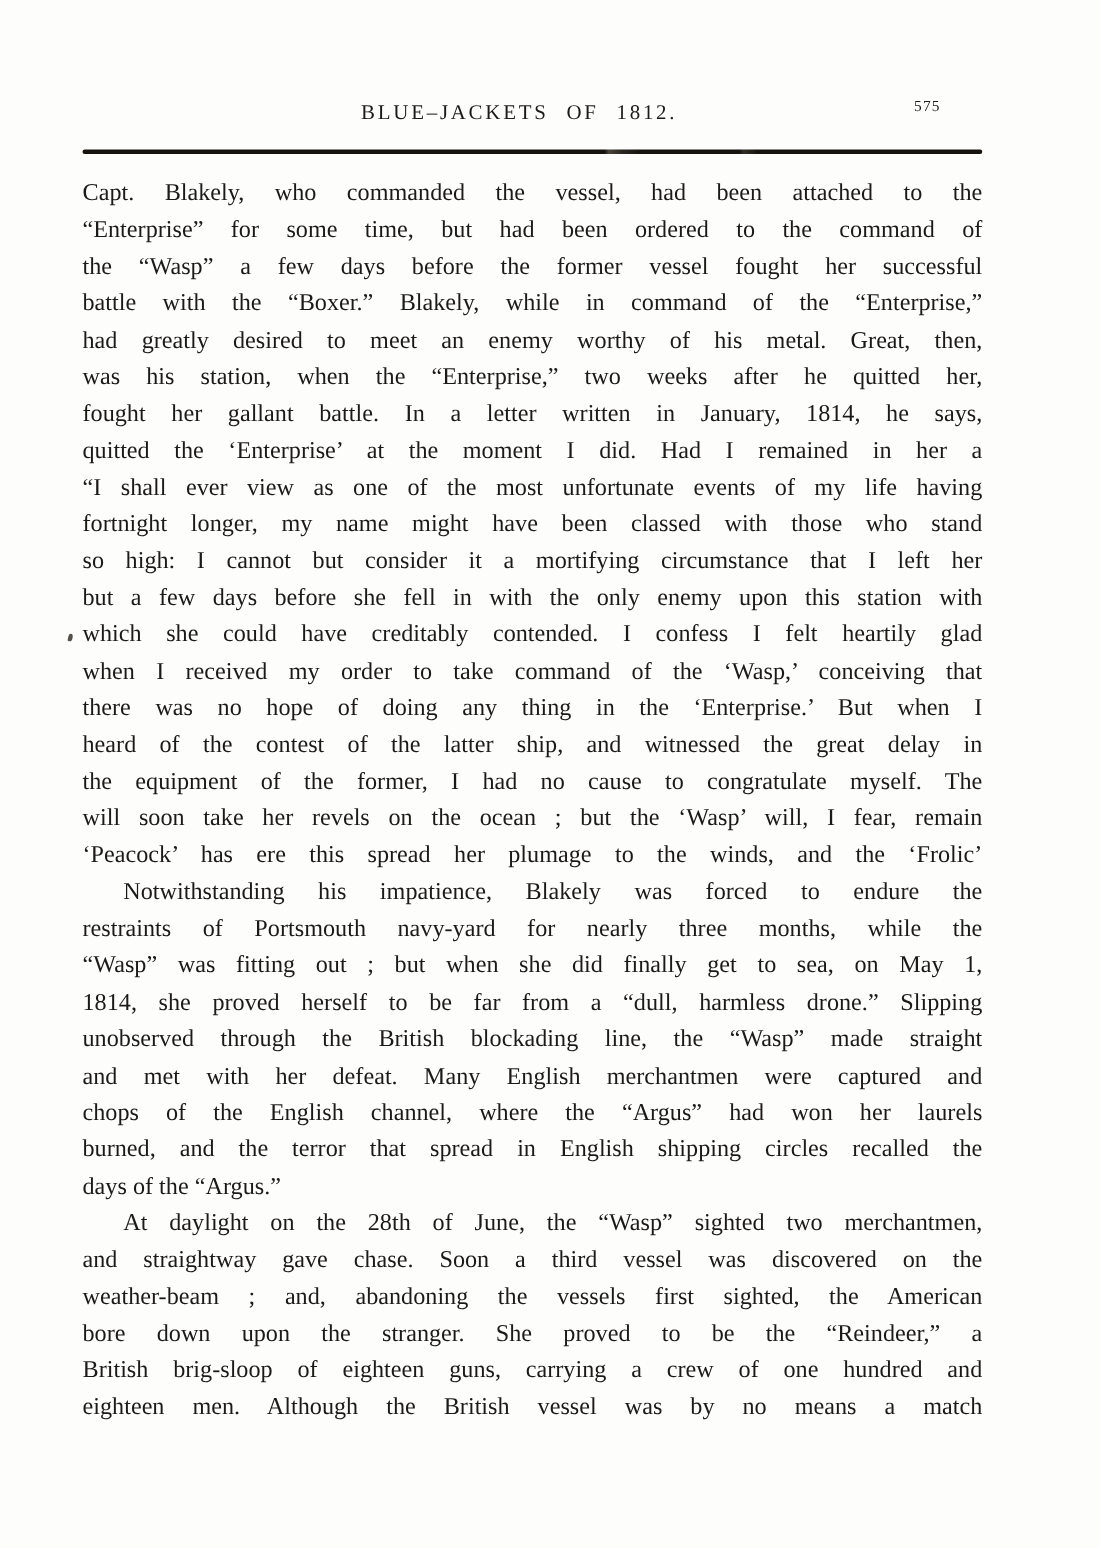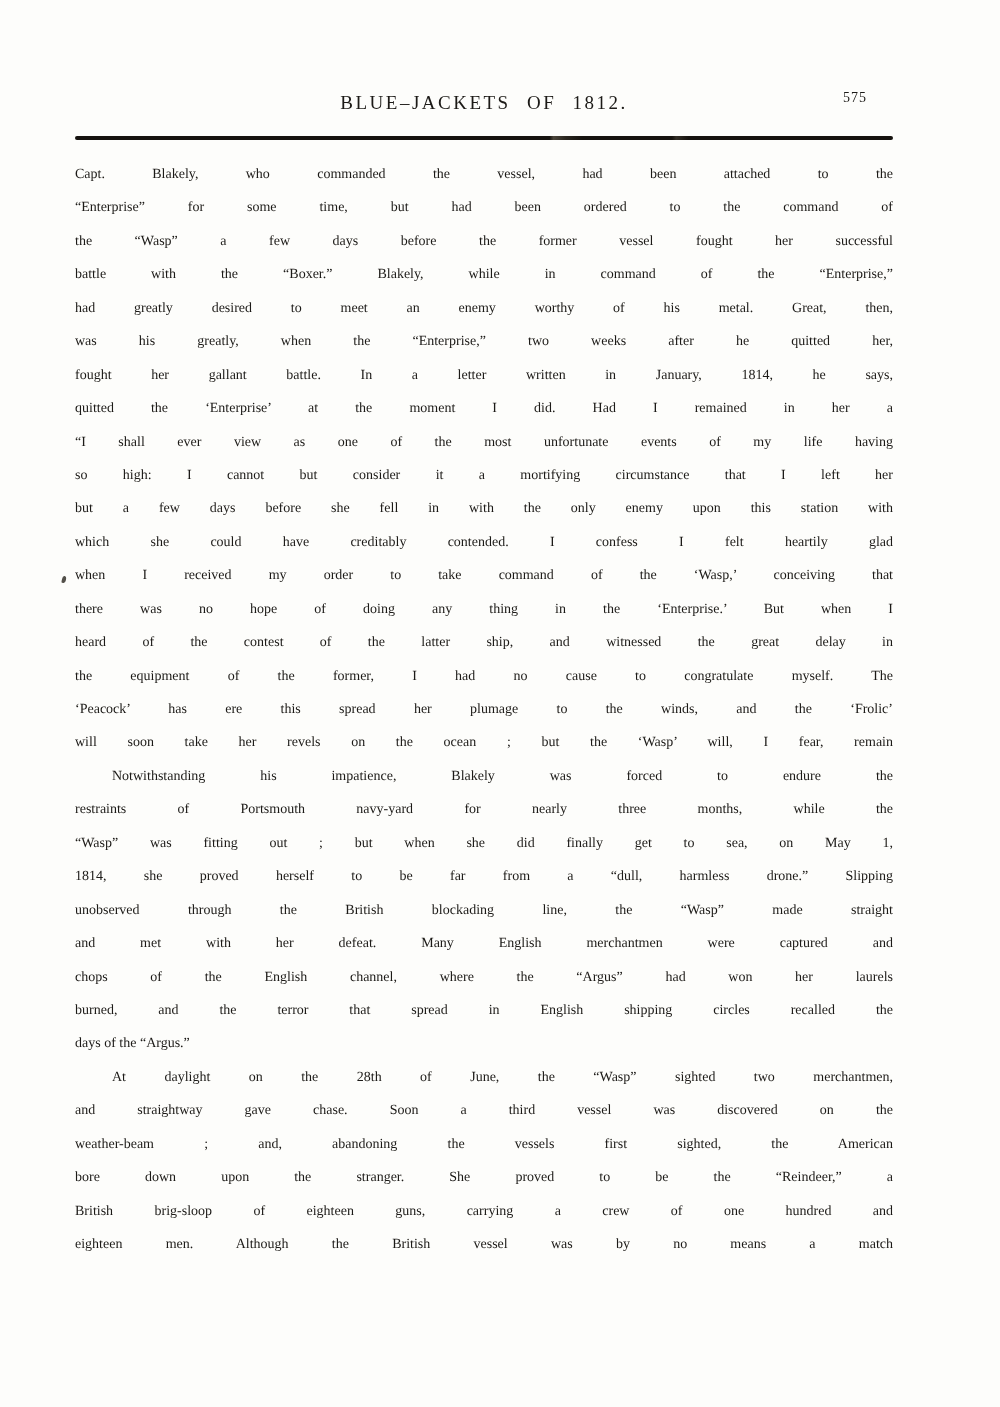--- a/index.html
+++ b/index.html
@@ -11,21 +11,21 @@
     position: relative;
     width: 1000px;
     height: 1407px;
     background: #fdfdfb;
     overflow: hidden;
     font-family: "Liberation Serif", "DejaVu Serif", serif;
     color: #1c1a17;
   }
   .header-row {
     position: absolute;
-    left: 75px;
+    left: 63px;
     top: 90px;
     width: 818px;
     height: 32px;
   }
   .running-title {
     position: absolute;
     left: 0;
     right: 0;
     top: 2px;
     text-align: center;
@@ -52,21 +52,21 @@
       #4a443a 58.5%, #2a261f 60%,
       #16130f 62%, #16130f 73%,
       #332e26 73.5%, #16130f 75%, #16130f 100%);
     border-radius: 2px;
   }
   .text-block {
     position: absolute;
     left: 75px;
     top: 158px;
     width: 818px;
-    font-size: 14px;
+    font-size: 22px;
     line-height: 33.45px;
     text-rendering: geometricPrecision;
   }
   .line {
     text-align: justify;
     text-align-last: justify;
     height: 33.45px;
     overflow: visible;
     white-space: normal;
   }
@@ -97,33 +97,34 @@
     <div class="page-number">575</div>
   </div>
   <div class="header-rule"></div>
   <div class="ink-speck"></div>
   <div class="text-block">
       <div class="line">Capt. Blakely, who commanded the vessel, had been attached to the</div>
       <div class="line">“Enterprise” for some time, but had been ordered to the command of</div>
       <div class="line">the “Wasp” a few days before the former vessel fought her successful</div>
       <div class="line">battle with the “Boxer.” Blakely, while in command of the “Enterprise,”</div>
       <div class="line">had greatly desired to meet an enemy worthy of his metal. Great, then,</div>
-      <div class="line">was his greatly, when the “Enterprise,” two weeks after he quitted her,</div>
+      <div class="line">was his station, when the “Enterprise,” two weeks after he quitted her,</div>
       <div class="line">fought her gallant battle. In a letter written in January, 1814, he says,</div>
       <div class="line">quitted the ‘Enterprise’ at the moment I did. Had I remained in her a</div>
       <div class="line">“I shall ever view as one of the most unfortunate events of my life having</div>
+      <div class="line">fortnight longer, my name might have been classed with those who stand</div>
       <div class="line">so high: I cannot but consider it a mortifying circumstance that I left her</div>
       <div class="line">but a few days before she fell in with the only enemy upon this station with</div>
       <div class="line">which she could have creditably contended. I confess I felt heartily glad</div>
       <div class="line">when I received my order to take command of the ‘Wasp,’ conceiving that</div>
       <div class="line">there was no hope of doing any thing in the ‘Enterprise.’ But when I</div>
       <div class="line">heard of the contest of the latter ship, and witnessed the great delay in</div>
       <div class="line">the equipment of the former, I had no cause to congratulate myself. The</div>
+      <div class="line">will soon take her revels on the ocean ; but the ‘Wasp’ will, I fear, remain</div>
       <div class="line">‘Peacock’ has ere this spread her plumage to the winds, and the ‘Frolic’</div>
-      <div class="line">will soon take her revels on the ocean ; but the ‘Wasp’ will, I fear, remain</div>
       <div class="line indent">Notwithstanding his impatience, Blakely was forced to endure the</div>
       <div class="line">restraints of Portsmouth navy-yard for nearly three months, while the</div>
       <div class="line">“Wasp” was fitting out ; but when she did finally get to sea, on May 1,</div>
       <div class="line">1814, she proved herself to be far from a “dull, harmless drone.” Slipping</div>
       <div class="line">unobserved through the British blockading line, the “Wasp” made straight</div>
       <div class="line">and met with her defeat. Many English merchantmen were captured and</div>
       <div class="line">chops of the English channel, where the “Argus” had won her laurels</div>
       <div class="line">burned, and the terror that spread in English shipping circles recalled the</div>
       <div class="line para-end">days of the “Argus.”</div>
       <div class="line indent">At daylight on the 28th of June, the “Wasp” sighted two merchantmen,</div>

